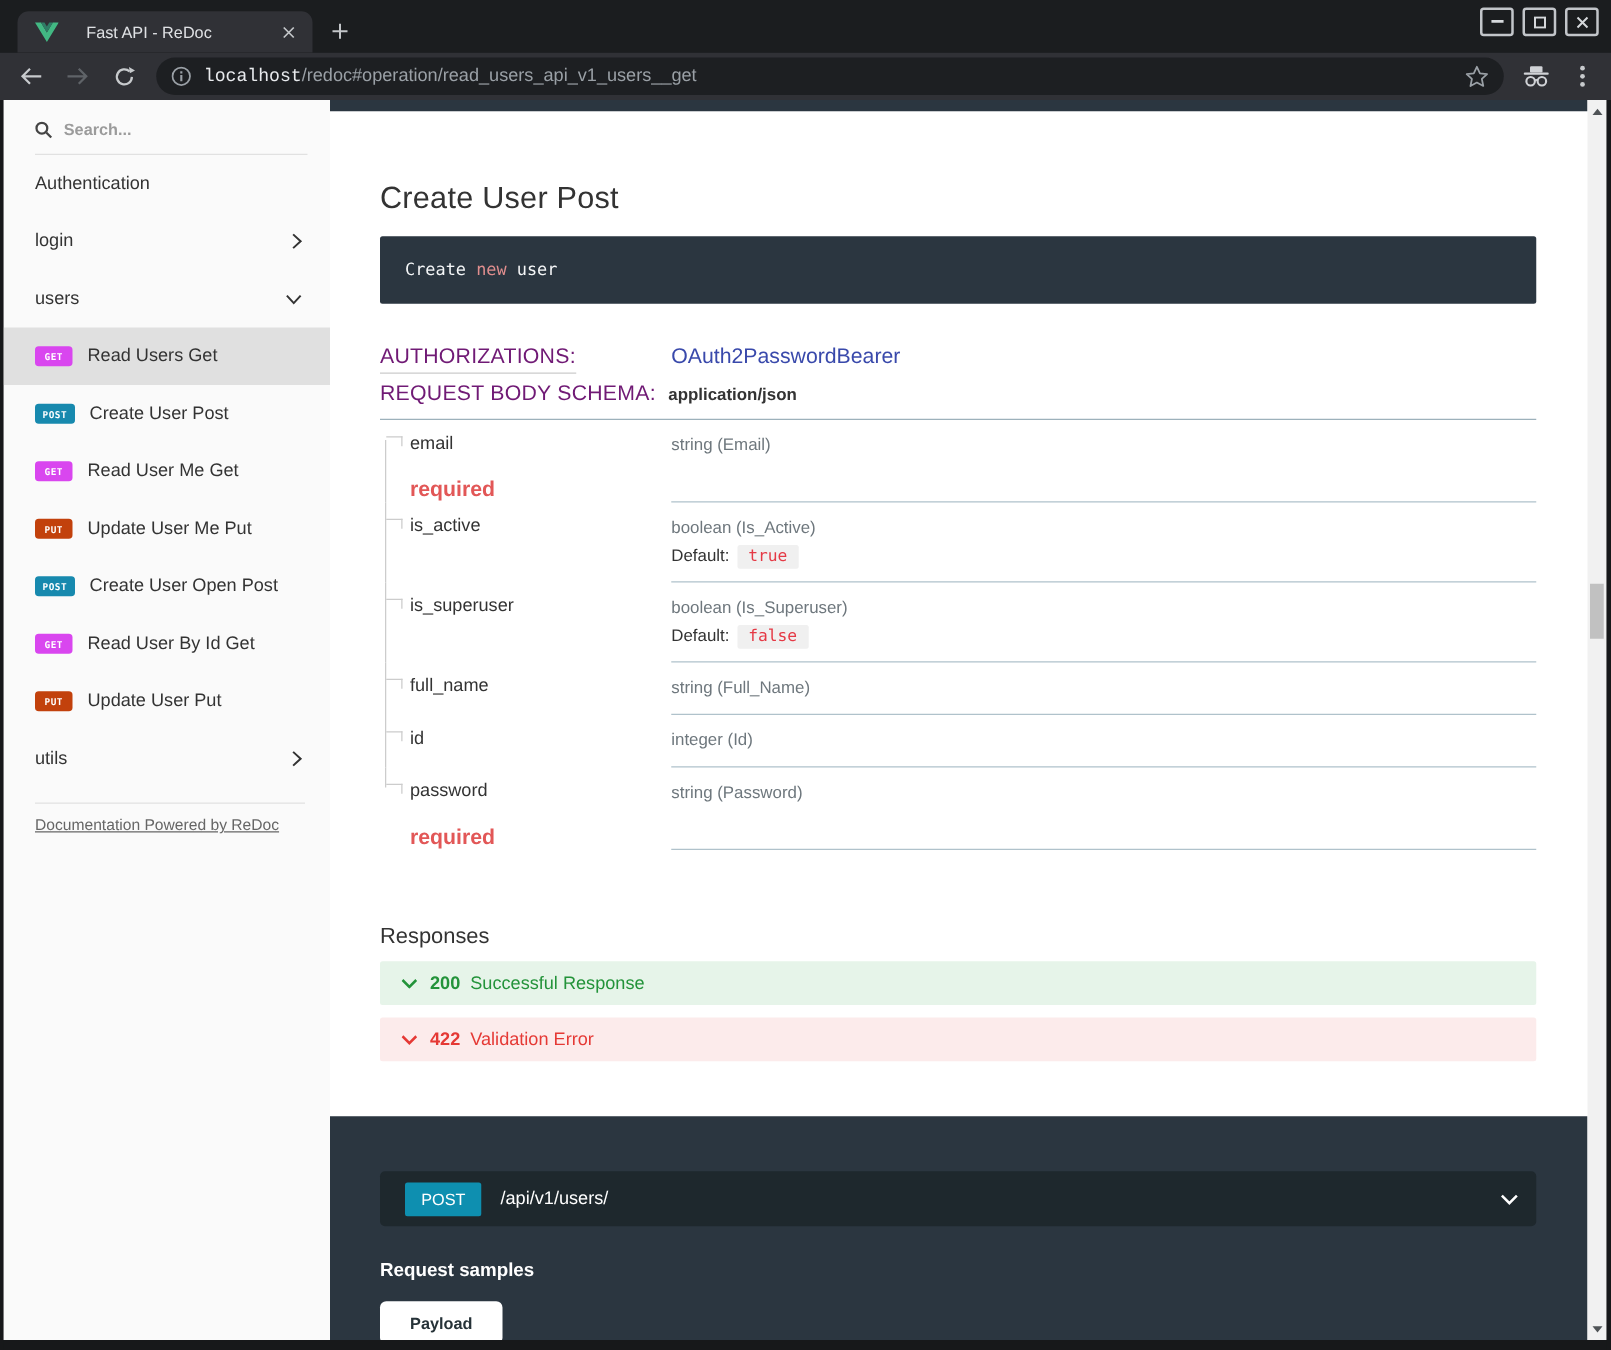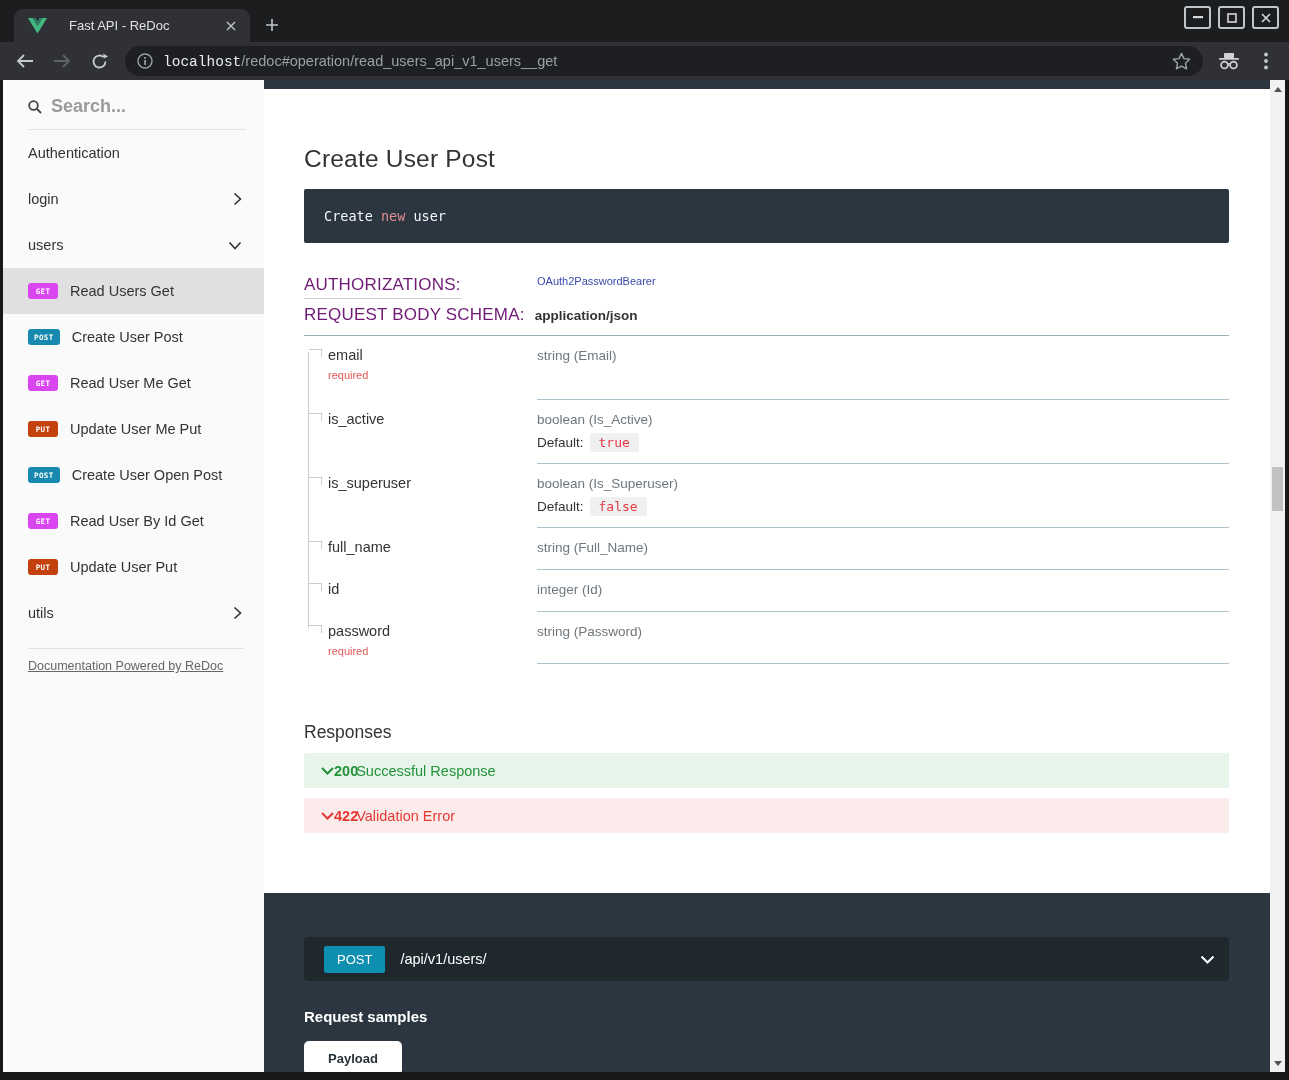--- a/index.html
+++ b/index.html
@@ -26,21 +26,21 @@
   .url-text b { color:#e8eaed; font-weight:400;font-family:Liberation Mono, monospace; }
 
   
   .app { flex:1; display:flex; border-left:3px solid #17181a; border-right:4px solid #17181a;
          border-bottom:8px solid #17181a; background:#fff; min-height:0; }
 
   
   .sidebar { width:261px; background:#fafafa; flex:none; display:flex; flex-direction:column; overflow:hidden; }
   .search-wrap { padding:16px 18px 0 25px; }
   .search-row { display:flex; align-items:center; gap:9px; padding-bottom:12px; border-bottom:1px solid #e1e1e1; }
-  .search-input { border:none; outline:none; background:transparent; font-size:18px; font-weight:400;
+  .search-input { border:none; outline:none; background:transparent; font-size:13px; font-weight:400;
                   color:#555; width:150px; font-family:"Liberation Sans", sans-serif; }
   .search-input::placeholder { color:#9b9b9b; font-weight:700; }
   .nav-item { height:46px; display:flex; align-items:center; padding:0 22px 0 25px;
               font-size:14.5px; color:#333; cursor:pointer; }
   .nav-item .spacer { flex:1; }
   .op-item { height:46px; display:flex; align-items:center; gap:12px; padding:0 10px 0 25px;
              font-size:14.5px; color:#333; cursor:pointer; }
   .op-item.selected { background:#e0e0e0; }
   .badge { display:inline-block; min-width:30px; text-align:center; padding:4px 6px 3px;
            border-radius:3px; color:#fff; font-size:7.5px; font-weight:700; letter-spacing:.4px;
@@ -60,44 +60,44 @@
   h1.op-title { margin-top:56px; font-size:24.5px; font-weight:400; color:#333; letter-spacing:.2px; }
   .desc-code { margin-top:16px; height:54px; background:#2b3640; border-radius:2px;
                display:flex; align-items:center; padding:0 20px;
                font-family:"DejaVu Sans Mono", monospace; font-size:13.5px; color:#f5f7f8; }
   .desc-code .kw { color:#e08e8e; }
 
   .auth-row { margin-top:32px; display:flex; align-items:flex-start; }
   .label-col { width:233px; flex:none; }
   .mini-label { font-size:17px; color:#701a75; letter-spacing:.2px; }
   .auth-row .mini-label { border-bottom:1px solid #ccc; padding-bottom:3px; display:inline-block; }
-  .auth-link { font-size:11px; color:#3949ab; cursor:pointer; }
+  .auth-link { font-size:17px; color:#3949ab; cursor:pointer; }
   .schema-row { margin-top:6px; padding-bottom:10px; border-bottom:1px solid #9db1bb;
                 display:flex; align-items:baseline; }
   .schema-mime { font-size:13.5px; font-weight:700; color:#333; margin-left:10px; }
 
   
   .frow { display:flex; position:relative; }
   .h64 { min-height:64px; } .h42 { min-height:42px; } .h52 { min-height:52px; }
   .frow::before { content:''; position:absolute; left:4px; top:0; bottom:0; border-left:1px solid #ccc; }
   .frow.first::before { top:16px; }
   .frow.last::before  { height:16px; bottom:auto; }
   .frow::after { content:''; position:absolute; left:5px; top:13px; width:12px; height:7px;
                  border-top:1px solid #ccc; border-right:1px solid #ccc; }
   .fname-cell { width:233px; flex:none; padding:11px 10px 0 24px; }
   .fname { font-size:14.5px; color:#333; display:block; }
-  .freq  { font-size:11px; color:#e25757; display:block; margin-top:6px; }
+  .freq  { font-size:17px; color:#e25757; display:block; margin-top:19px;font-weight:bold; }
   .ftype-cell { flex:1; padding:12px 0 0 0; border-bottom:1px solid #b0c2cb; font-size:13.5px; color:#6e777d; }
   .fdefault { margin-top:8px; color:#333; }
   .fdefault code { font-family:"DejaVu Sans Mono", monospace; font-size:13px; color:#e53945;
                    background:#f0f0f0; border-radius:2px; padding:2px 9px; margin-left:6px; }
 
   .resp-title { margin-top:58px; font-size:17.5px; font-weight:500; color:#333; }
   .resp { margin-top:10px; height:35px; border-radius:2px; display:flex; align-items:center;
-          padding:0 17px; font-size:14.5px; cursor:pointer; }
+          gap:10px; padding:0 17px; font-size:14.5px; cursor:pointer; }
   .resp:first-of-type { margin-top:26px; }
   .resp-ok  { background:#e6f4e9; color:#23933a; }
   .resp-err { background:#fcebeb; color:#e53935; }
   .resp b { font-weight:700; margin-right:-2px; }
 
   
   .console { flex:1; background:#2b3640; padding:44px 41px 0 40px; overflow:hidden; }
   .post-bar { height:44px; background:#1e282d; border-radius:4px; display:flex; align-items:center;
               padding:0 14px 0 20px; cursor:pointer; }
   .post-badge { background:#0e8fb0; color:#fff; font-size:13px; padding:6px 13px; border-radius:2px;

